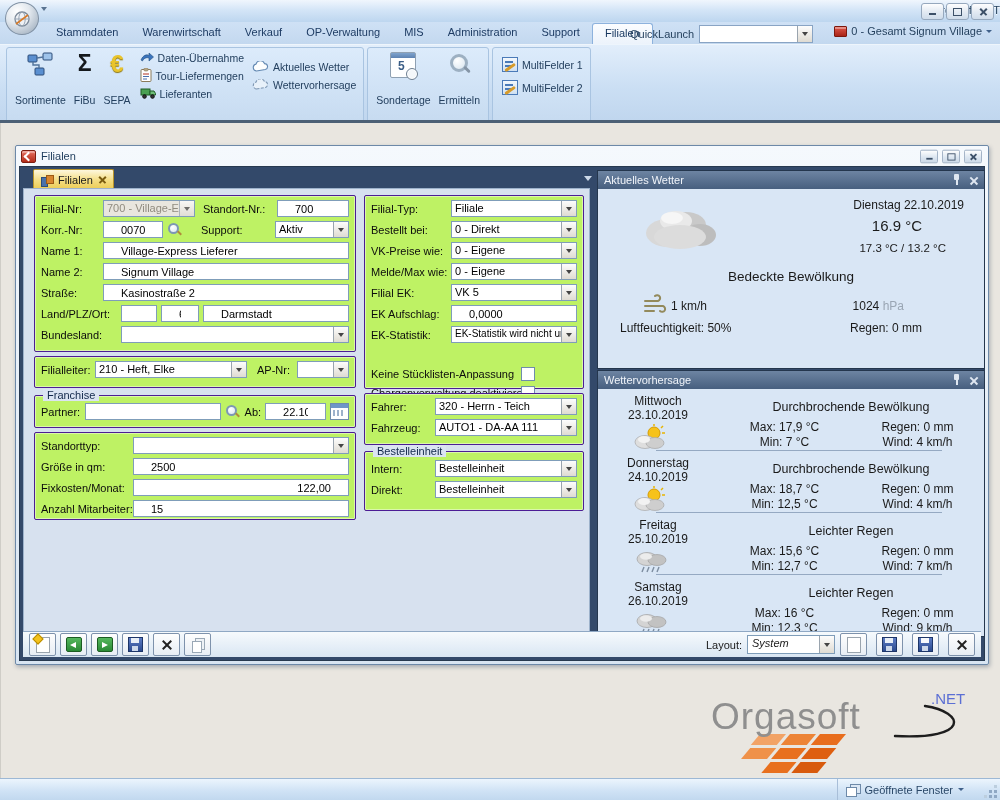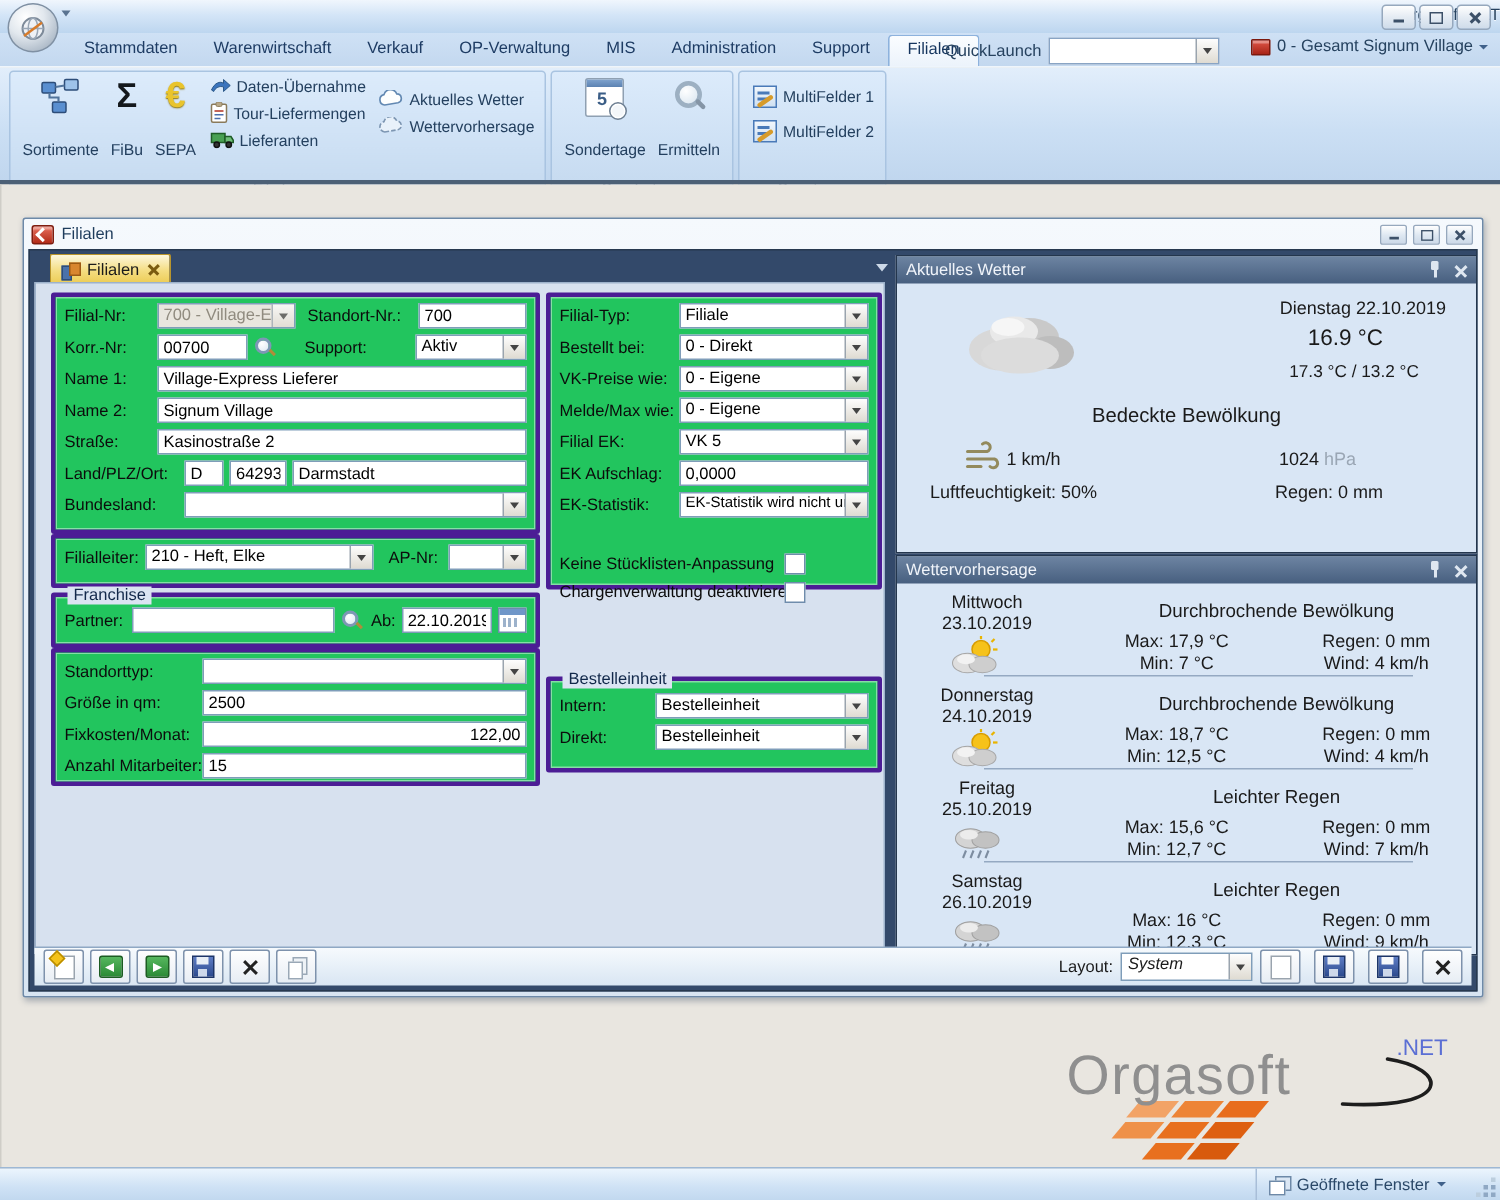--- a/index.html
+++ b/index.html
@@ -107,27 +107,27 @@
   .ic-tab::after{content:"";position:absolute;left:5px;top:0;width:6px;height:7px;background:#d8862f;border:1px solid #9c5a14}
   .tab-x{position:relative;width:8px;height:8px}
   .tab-x::before,.tab-x::after{content:"";position:absolute;left:0;top:3px;width:9px;height:1.5px;background:#7a5c10}
   .tab-x::before{transform:rotate(45deg)}.tab-x::after{transform:rotate(-45deg)}
   .strip-arrow{position:absolute;right:4px;top:8px;width:0;height:0;border-left:4px solid transparent;
     border-right:4px solid transparent;border-top:5px solid #cdd9e8}
 
   #formpage{position:absolute;left:3px;top:21px;width:565px;height:446px;background:#d7e1ef;border:1px solid #9db2cb}
 
   
-  .gb{position:absolute;border:3px solid #4c1d95;border-radius:2px;background:#22c55e;box-shadow:inset 0 0 0 1px rgba(255,255,255,.45)}
+  .gb{position:absolute;border:1px solid #4c1d95;border-radius:2px;background:#bef264;box-shadow:inset 0 0 0 1px rgba(255,255,255,.45)}
   .gb-legend{position:absolute;top:-7px;left:8px;background:#dbe4f2;padding:0 4px;line-height:12px;color:#12284a}
   .frow{display:flex;align-items:center;margin:4px 6px 0 6px;height:17px;gap:4px}
   .flb{white-space:nowrap;color:#0c0c0c}
   .w58{width:58px;flex:none}.w60{width:60px;flex:none}.w70{width:70px;flex:none}.w76{width:76px;flex:none}
   .w88{width:88px;flex:none}
-  .tb{height:17px;border:1px solid #7f9db9;background:#fff;font:11px "Liberation Sans",sans-serif;padding:0 3px;
+  .tb{height:17px;border:1px solid #7f9db9;background:#fff;font:11px "Liberation Sans",sans-serif;padding:0 17px;
     color:#000;box-sizing:border-box;min-width:0}
   .tb.ta-r{text-align:right}
   .combo{display:flex;align-items:stretch;background:#fff;border:1px solid #7f9db9;height:17px;box-sizing:border-box;min-width:0}
   .combo .ct{flex:1;padding:1px 3px;white-space:nowrap;overflow:hidden;color:#000}
   .combo.dis{background:#e9e6de}
   .combo.dis .ct{color:#908b7f}
   .combo.dis .cb-btn{opacity:.75}
   .grow{flex:1;min-width:0}
   .mag{position:relative;width:15px;height:15px;flex:none}
   .mag::before{content:"";position:absolute;left:1px;top:1px;width:7px;height:7px;border:2px solid #7d97b5;border-radius:50%;
@@ -586,20 +586,40 @@
           <div class="frow" style="margin-top:22px">
             <span class="flb" style="width:146px">Keine Stücklisten-Anpassung</span>
             <span class="cbx"></span>
           </div>
           <div class="frow" style="margin-top:2px">
             <span class="flb" style="width:146px">Chargenverwaltung deaktivieren</span>
             <span class="cbx"></span>
           </div>
         </div>
 
+        <div class="gb" style="left:340px;top:204px;width:218px;height:50px">
+          <div class="frow">
+            <span class="flb w60">Fahrer:</span>
+            <div class="combo grow">
+              <span class="ct">320 - Herrn - Teich</span>
+              <span class="cb-btn">
+                  <span class="tri"></span>
+                </span>
+            </div>
+          </div>
+          <div class="frow">
+            <span class="flb w60">Fahrzeug:</span>
+            <div class="combo grow">
+              <span class="ct">AUTO1 - DA-AA 111</span>
+              <span class="cb-btn">
+                  <span class="tri"></span>
+                </span>
+            </div>
+          </div>
+        </div>
 
         <div class="gb" style="left:340px;top:262px;width:218px;height:58px">
           <span class="gb-legend">Bestelleinheit</span>
           <div class="frow" style="margin-top:8px">
             <span class="flb w60">Intern:</span>
             <div class="combo grow">
               <span class="ct">Bestelleinheit</span>
               <span class="cb-btn">
                   <span class="tri"></span>
                 </span>

